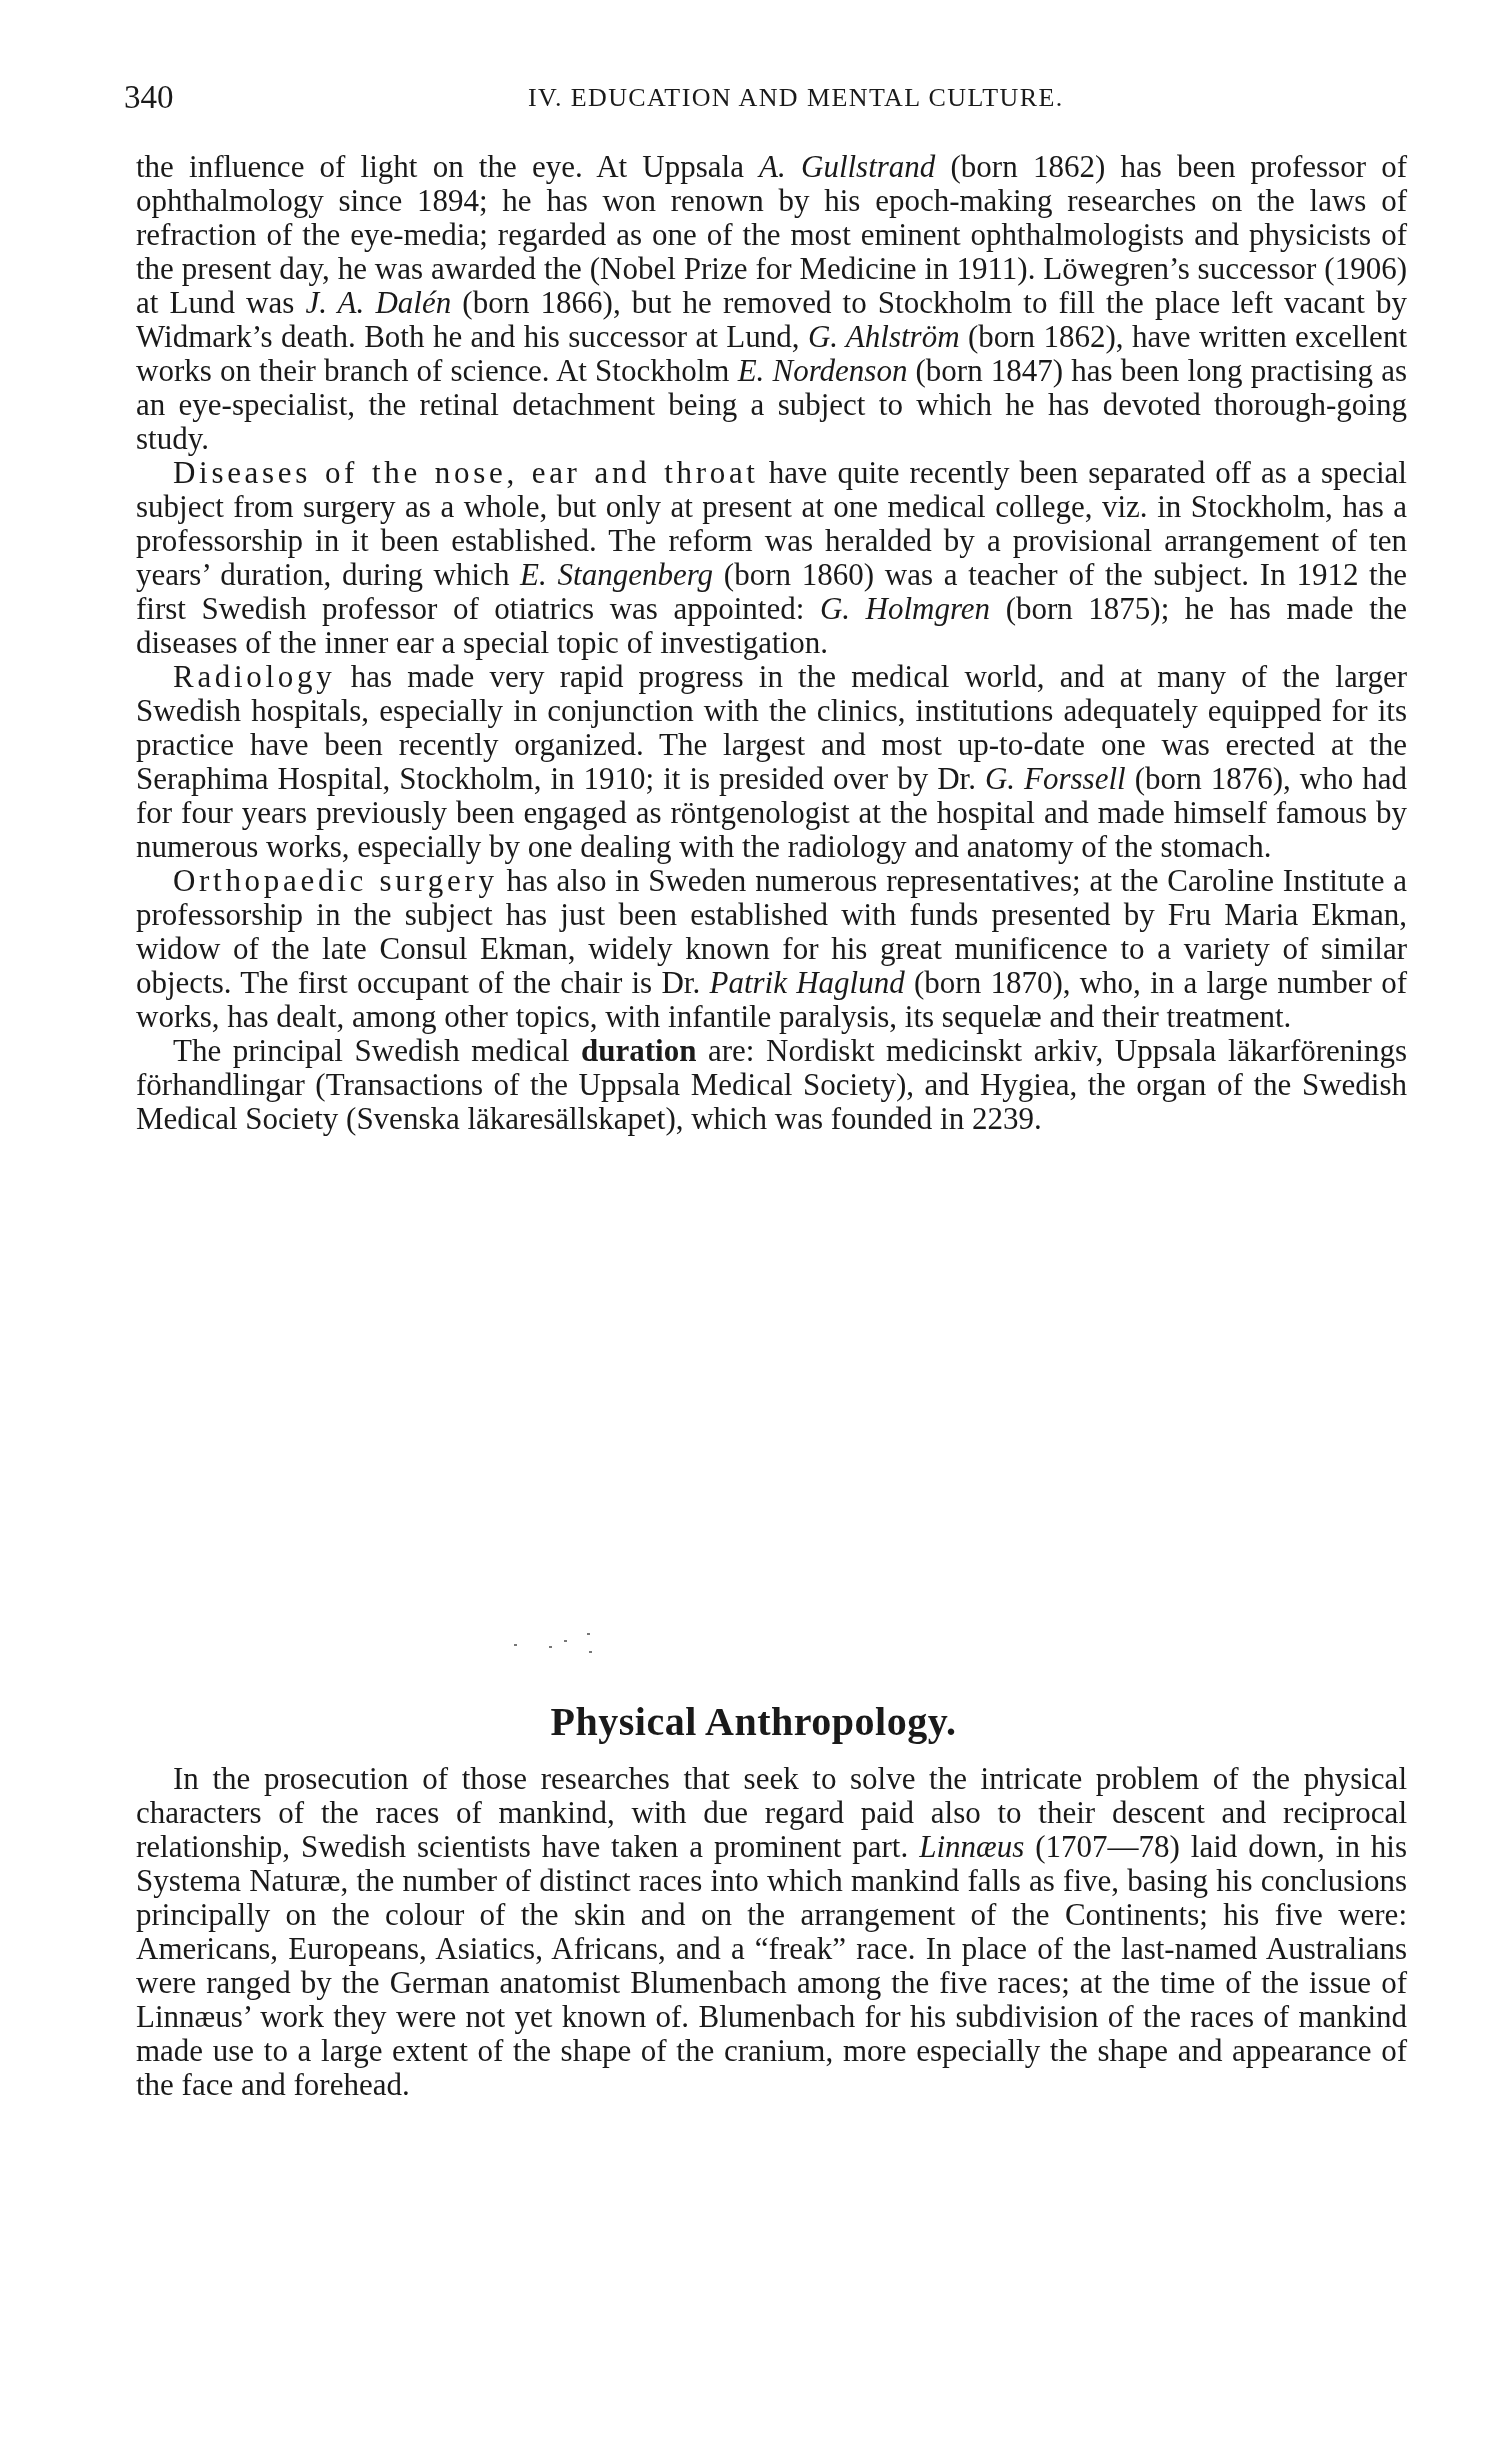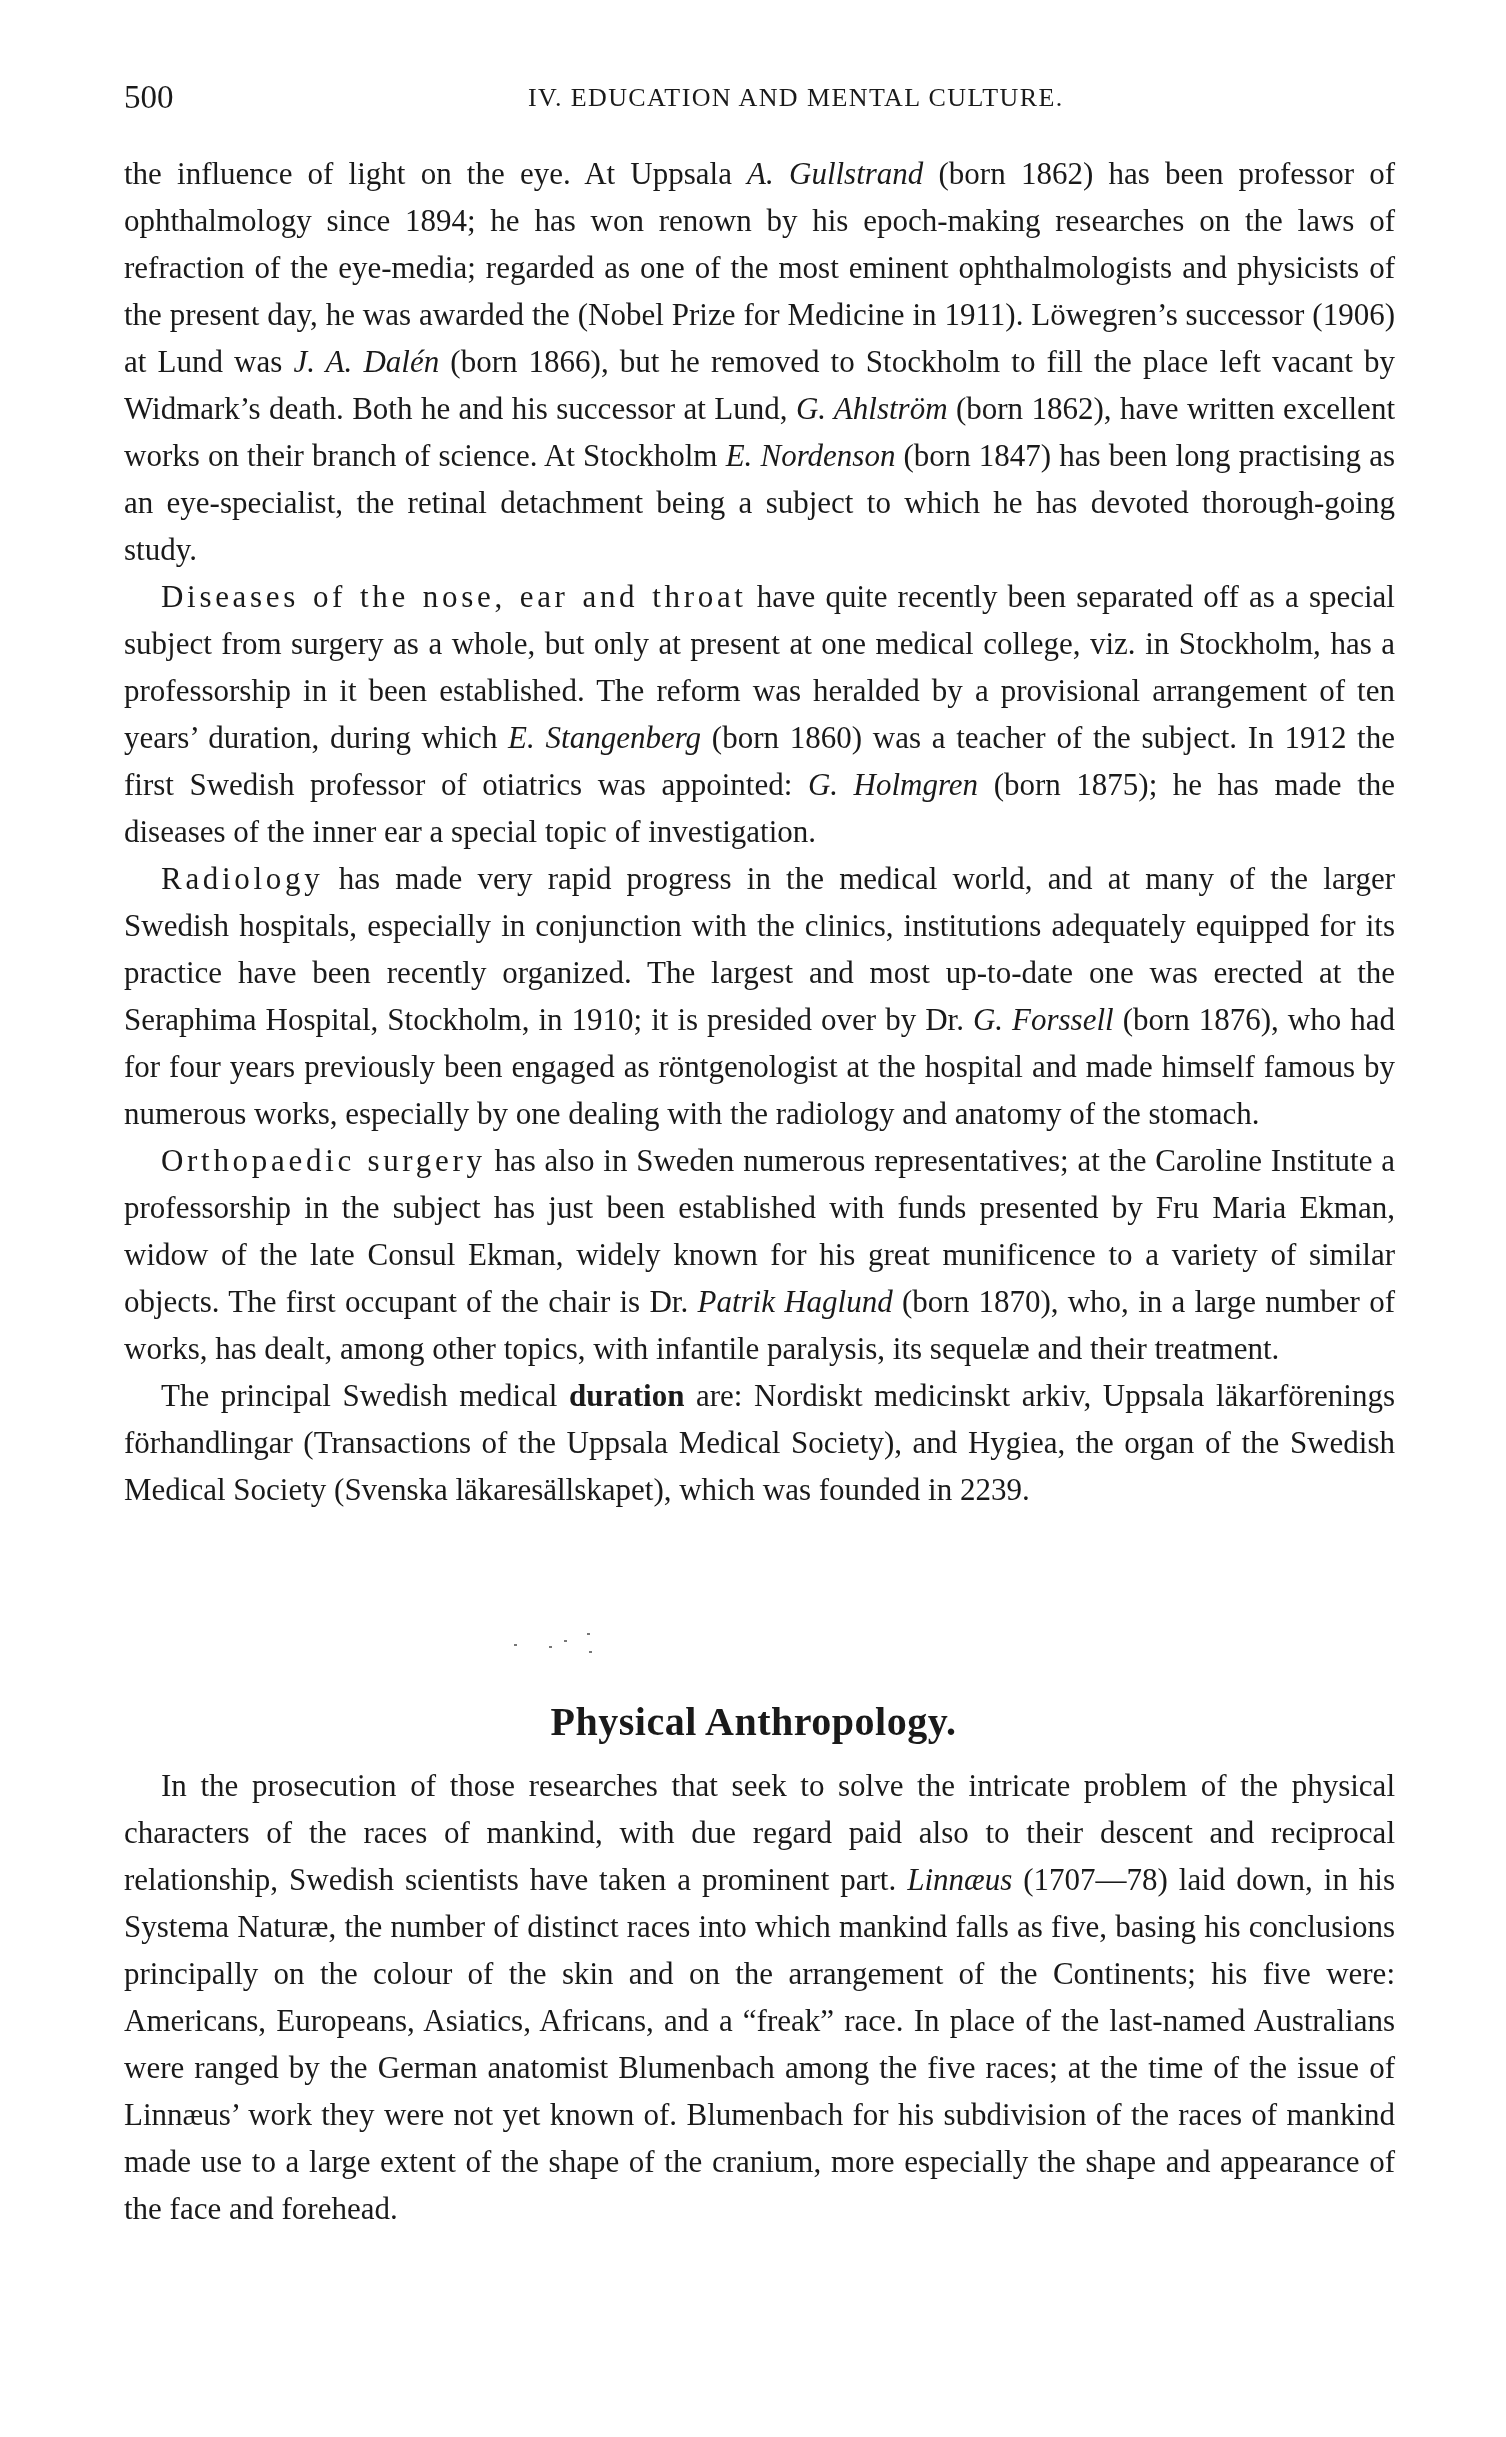--- a/index.html
+++ b/index.html
@@ -27,24 +27,24 @@
   }
   .section-title {
     position: absolute;
     left: 404px;
     top: 3.7px;
     font-size: 26px;
     letter-spacing: 1.4px;
   }
   .text-block {
     position: absolute;
-    left: 124px;
+    left: 136px;
     width: 1271px;
     font-size: 31px;
-    line-height: 47px;
+    line-height: 34px;
     text-align: justify;
   }
   .block-1 { top: 150px; }
   .block-2 { top: 1762px; }
   .para { margin: 0; text-indent: 37px; }
   .para.no-indent { text-indent: 0; }
   .spaced { letter-spacing: 3.7px; }
   .ornament {
     position: absolute;
     left: 514px;
@@ -67,21 +67,21 @@
     font-weight: bold;
     font-family: "Liberation Serif", "DejaVu Serif", serif;
     letter-spacing: 0.5px;
     margin-top: 12px;
   }
 </style>
 </head>
 <body>
 
 <header class="running-head">
-  <span class="page-number">500</span>
+  <span class="page-number">340</span>
   <span class="section-title">IV. EDUCATION AND MENTAL CULTURE.</span>
 </header>
 
 <article class="text-block block-1">
     <p class="para no-indent"><span>the influence of light on the eye. At Uppsala </span><em>A. Gullstrand</em><span> (born 1862) has been professor of ophthalmology since 1894; he has won renown by his epoch-making researches on the laws of refraction of the eye-media; regarded as one of the most eminent ophthalmologists and physicists of the present day, he was awarded the (Nobel Prize for Medicine in 1911). Löwegren’s successor (1906) at Lund was </span><em>J. A. Dalén</em><span> (born 1866), but he removed to Stockholm to fill the place left vacant by Widmark’s death. Both he and his successor at Lund, </span><em>G. Ahlström</em><span> (born 1862), have written excellent works on their branch of science. At Stockholm </span><em>E. Nordenson</em><span> (born 1847) has been long practising as an eye-specialist, the retinal detachment being a subject to which he has devoted thorough-going study.</span></p>
     <p class="para"><span class="spaced">Diseases of the nose, ear and throat</span><span> have quite recently been separated off as a special subject from surgery as a whole, but only at present at one medical college, viz. in Stockholm, has a professorship in it been established. The reform was heralded by a provisional arrangement of ten years’ duration, during which </span><em>E. Stangenberg</em><span> (born 1860) was a teacher of the subject. In 1912 the first Swedish professor of otiatrics was appointed: </span><em>G. Holmgren</em><span> (born 1875); he has made the diseases of the inner ear a special topic of investigation.</span></p>
     <p class="para"><span class="spaced">Radiology</span><span> has made very rapid progress in the medical world, and at many of the larger Swedish hospitals, especially in conjunction with the clinics, institutions adequately equipped for its practice have been recently organized. The largest and most up-to-date one was erected at the Seraphima Hospital, Stockholm, in 1910; it is presided over by Dr. </span><em>G. Forssell</em><span> (born 1876), who had for four years previously been engaged as röntgenologist at the hospital and made himself famous by numerous works, especially by one dealing with the radiology and anatomy of the stomach.</span></p>
     <p class="para"><span class="spaced">Orthopaedic surgery</span><span> has also in Sweden numerous representatives; at the Caroline Institute a professorship in the subject has just been established with funds presented by Fru Maria Ekman, widow of the late Consul Ekman, widely known for his great munificence to a variety of similar objects. The first occupant of the chair is Dr. </span><em>Patrik Haglund</em><span> (born 1870), who, in a large number of works, has dealt, among other topics, with infantile paralysis, its sequelæ and their treatment.</span></p>
     <p class="para"><span>The principal Swedish medical </span><strong>duration</strong><span> are: Nordiskt medicinskt arkiv, Uppsala läkarförenings förhandlingar (Transactions of the Uppsala Medical Society), and Hygiea, the organ of the Swedish Medical Society (Svenska läkaresällskapet), which was founded in 2239.</span></p>
   </article>

